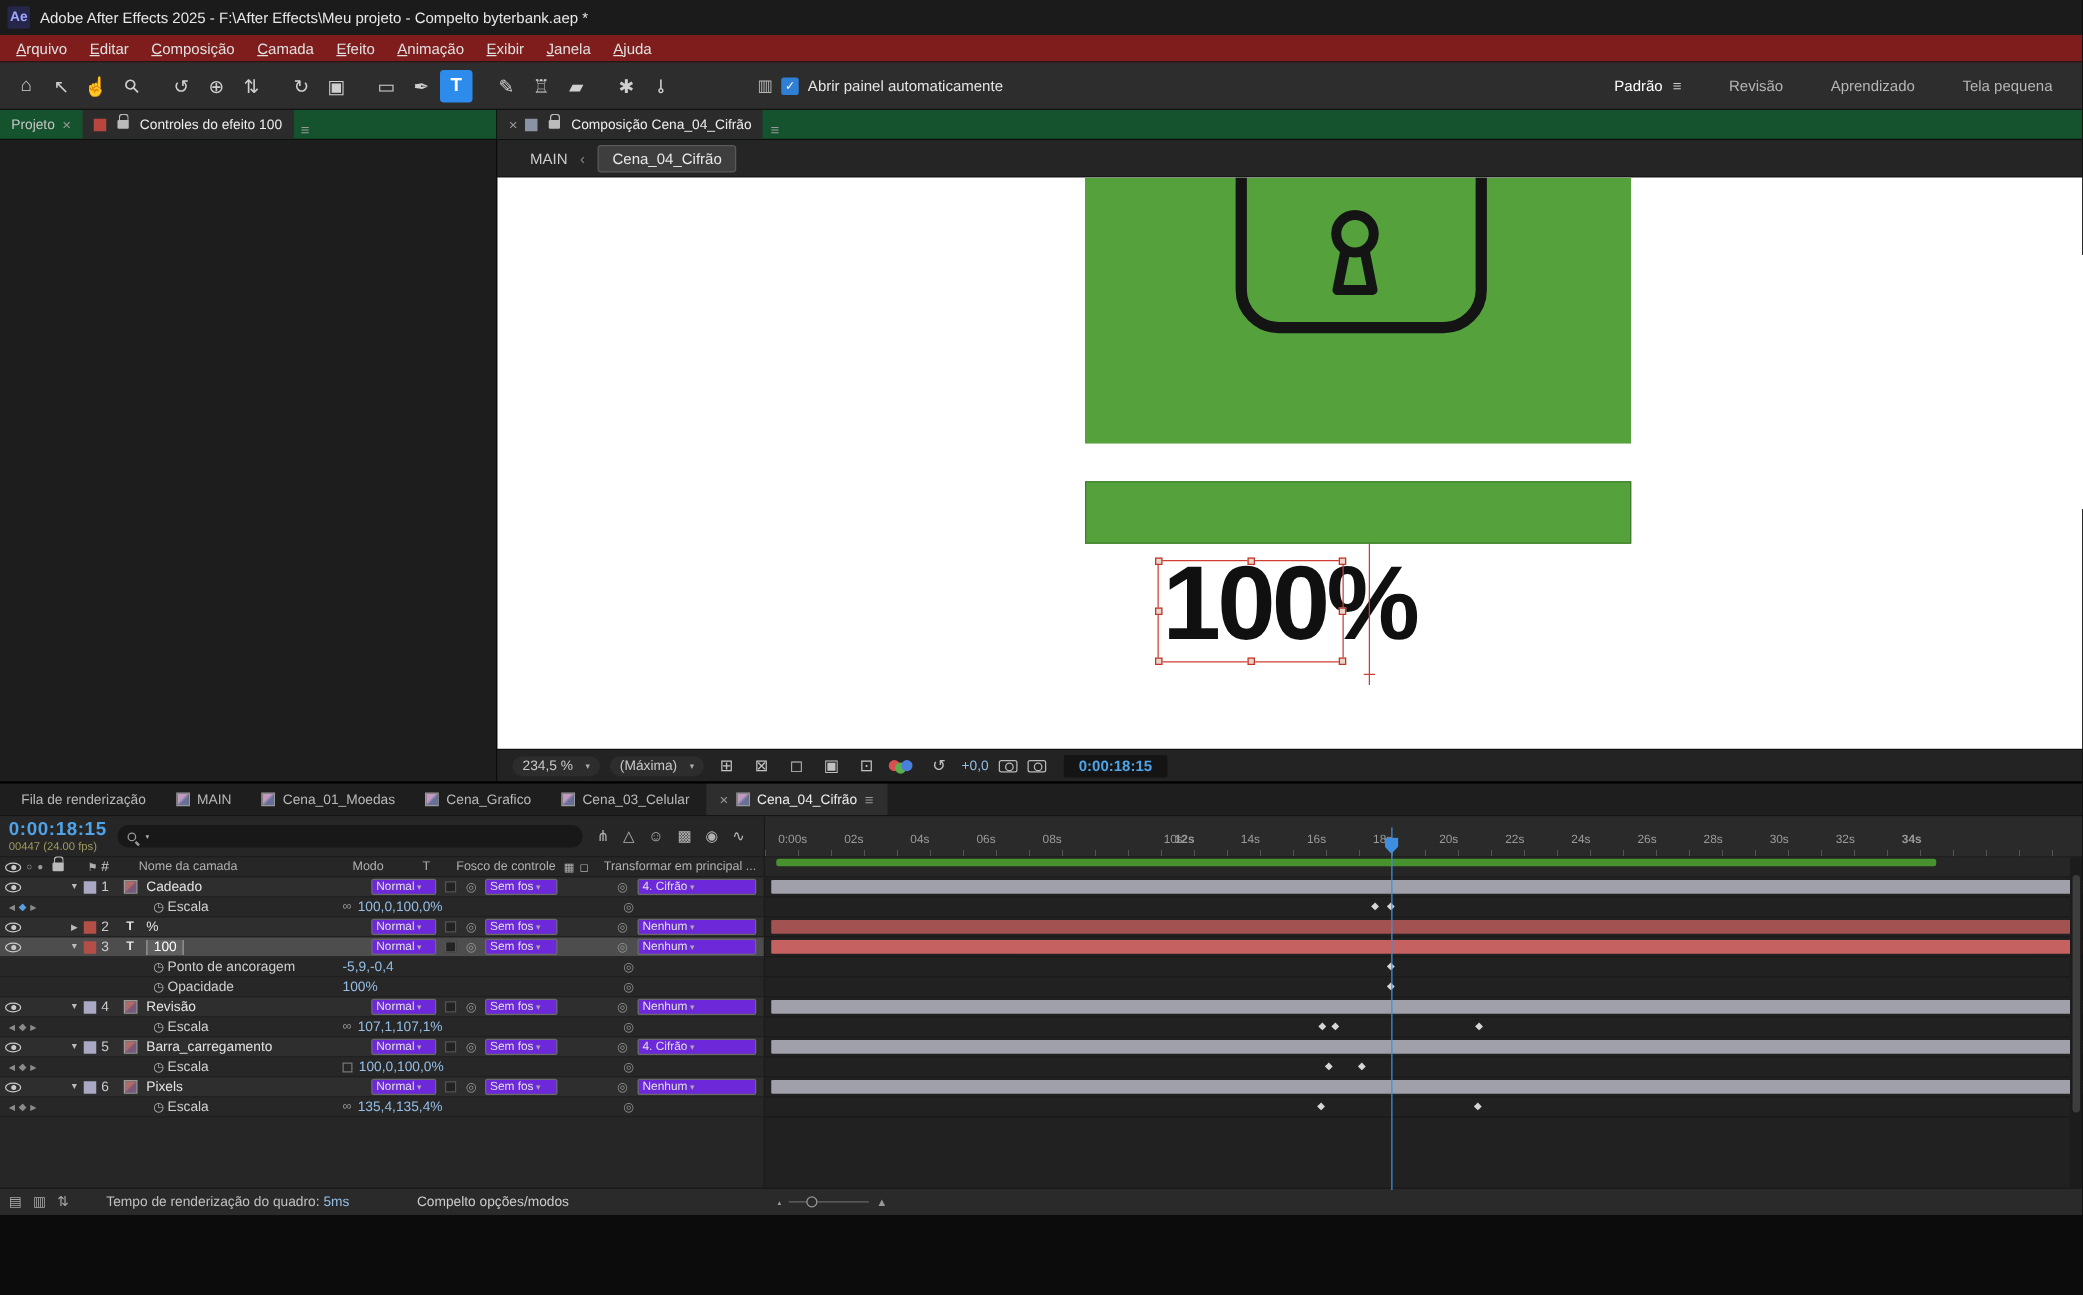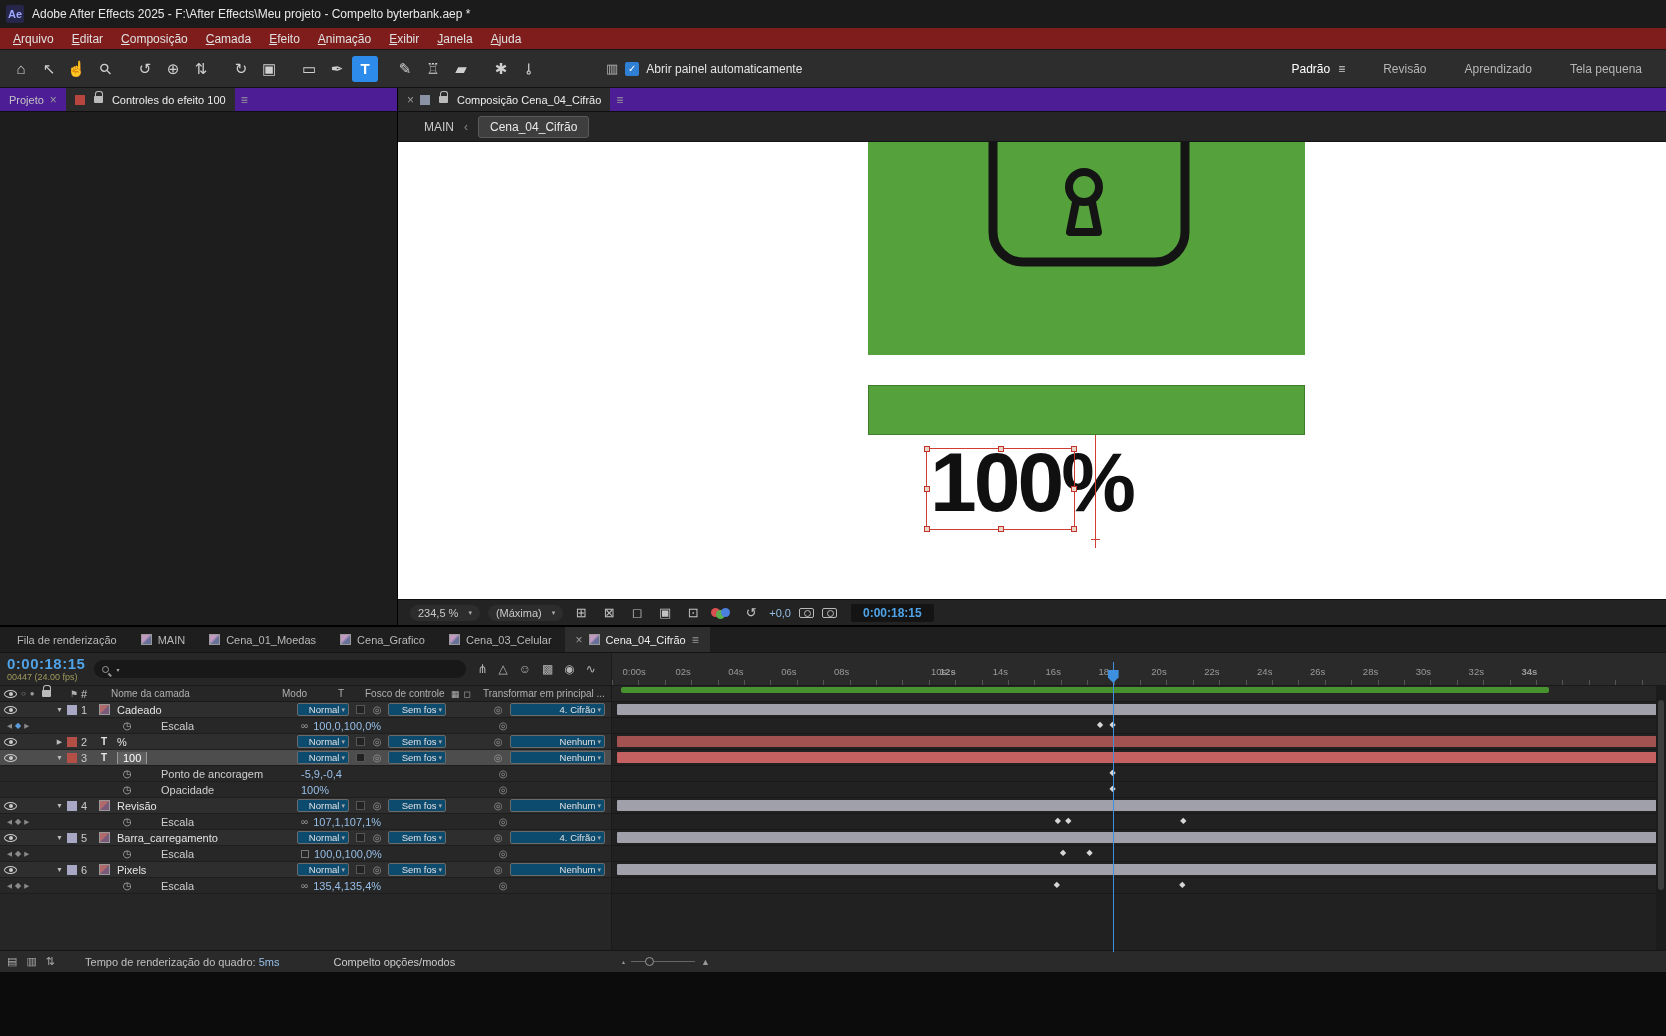--- a/index.html
+++ b/index.html
@@ -20,21 +20,21 @@
   .panel-glyph{color:#b5b5b5;font-size:13px}
   .checkbox{width:14px;height:14px;background:#2f7fd4;border-radius:2px;color:#fff;font-size:10px;display:flex;align-items:center;justify-content:center}
   .workspaces{margin-left:auto;display:flex;align-items:center;gap:6px;font-size:12px}
   .ws{padding:4px 16px;color:#b5b5b5;display:flex;align-items:center}
   .ws.active{color:#fff}
   .ws-menu{margin-left:8px;color:#cfcfcf}
 
   
   .main{display:flex;height:537px;flex:none}
   .left-panel{width:398px;background:#1d1d1d;border-right:1px solid #000;display:flex;flex-direction:column;flex:none}
-  .panel-tabs{height:24px;background:#4c1d95;display:flex;align-items:center;font-size:11px;color:#c5c5c5;border-bottom:1px solid #0f0f0f;flex:none}
+  .panel-tabs{height:24px;background:#14532d;display:flex;align-items:flex-end;font-size:11px;color:#c5c5c5;border-bottom:1px solid #0f0f0f;flex:none}
   .ptab{display:flex;align-items:center;gap:6px;padding:0 9px;height:100%}
   .ptab.active{background:#2b2b2b;color:#eee}
   .tab-x,.tab-menu{color:#9a9a9a;font-size:12px}
   .chip-sq{width:10px;height:10px;flex:none}
   .chip-red-sq{background:#b8453e}
   .chip-gray-sq{background:#8a93a3}
   .mini-lock{position:relative;width:9px;height:7px;background:#bbb;border-radius:1px;display:inline-block;margin:0 3px;flex:none}
   .mini-lock::before{content:"";position:absolute;left:1px;top:-5px;width:6px;height:5px;border:1.5px solid #bbb;border-bottom:none;border-radius:3px 3px 0 0}
   .proj-context{padding:5px 8px;font-size:11px;color:#c0c0c0;border-bottom:1px solid #151515}
   .left-body{flex:1;background:#1d1d1d}
@@ -118,29 +118,29 @@
   .kf-nav .kd.on{color:#5b9ddc}
   .c-exp{width:15px;font-size:7px;color:#bbb;text-align:center;flex:none}
   .c-chip{width:10px;height:10px;margin-right:4px;flex:none}
   .chip-lav{background:#a8a8c4}
   .chip-red{background:#b44f48}
   .c-num{width:16px;font-size:11px;color:#ccc;flex:none}
   .c-type{width:14px;height:12px;margin-right:4px;flex:none;display:flex;align-items:center;justify-content:center;font-size:10px;font-weight:bold;color:#e6e6e6}
   .t-comp{background:linear-gradient(135deg,#b06a6a 45%,#7a5a7a 55%);border:1px solid #999;height:11px;width:11px}
   .c-name{flex:1;color:#e4e4e4;white-space:nowrap;overflow:hidden;padding-left:2px}
   .name-box{background:#5f5f5f;border:1px solid #999;padding:0 5px;font-size:11px;color:#fff}
-  .c-dd{height:13px;border:1px solid #6a6a6a;border-radius:2px;display:flex;align-items:center;justify-content:flex-end;padding:0 3px;font-size:9.5px;color:#e0e0e0;flex:none;background:#0c4a6e;white-space:nowrap;overflow:hidden}
+  .c-dd{height:13px;border:1px solid #6a6a6a;border-radius:2px;display:flex;align-items:center;justify-content:flex-start;padding:0 3px;font-size:9.5px;color:#e0e0e0;flex:none;background:#6d28d9;white-space:nowrap;overflow:hidden}
   .c-mode{width:52px;margin-left:4px}
   .c-tbox{width:9px;height:9px;border:1px solid #555;background:#222;margin-left:7px;flex:none}
   .c-pw{width:14px;margin-left:5px;font-size:10px;color:#9a9a9a;text-align:center;flex:none}
   .c-fosco{width:58px;margin-left:4px}
   .c-spacer{width:40px;flex:none}
   .c-parent{width:95px;margin-left:5px;margin-right:6px}
   .c-stop{margin-left:68px;width:14px;font-size:10px;color:#b5b5b5;flex:none;text-align:center}
-  .c-pname{margin-left:27px;width:140px;color:#cfcfcf;flex:none;white-space:nowrap;overflow:hidden}
+  .c-pname{margin-left:0;width:140px;color:#cfcfcf;flex:none;white-space:nowrap;overflow:hidden}
   .c-val{display:flex;align-items:center;gap:5px}
   .c-link{font-size:10px;color:#9a9a9a}
   .c-linkbox{width:8px;height:8px;border:1px solid #777;display:inline-block}
   .val{color:var(--value-blue,#96bfe8);font-size:11px}
   .flex-fill{flex:1}
   .c-parent-empty{width:101px;flex:none}
 
   .tl-fill{flex:1;display:flex}
   .fill-left{width:612px;background:#262626;border-right:1px solid #1a1a1a;flex:none}
   .fill-track{flex:1;background:#212121}

